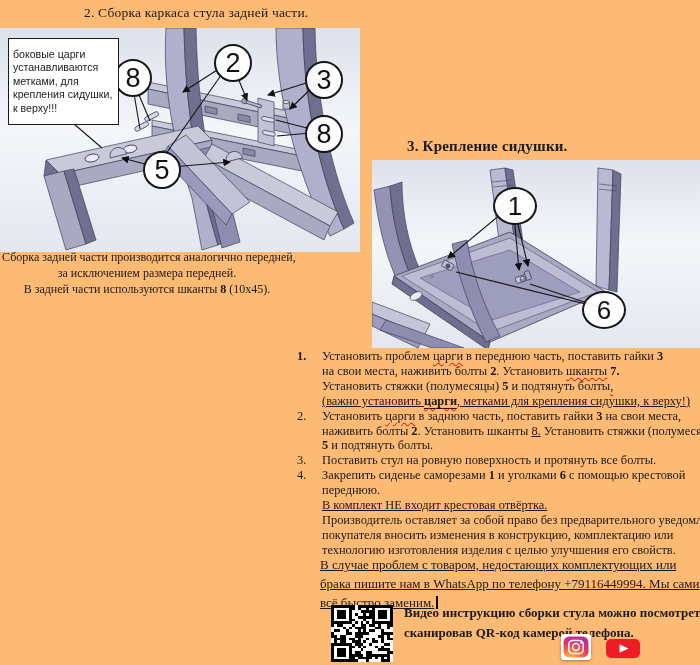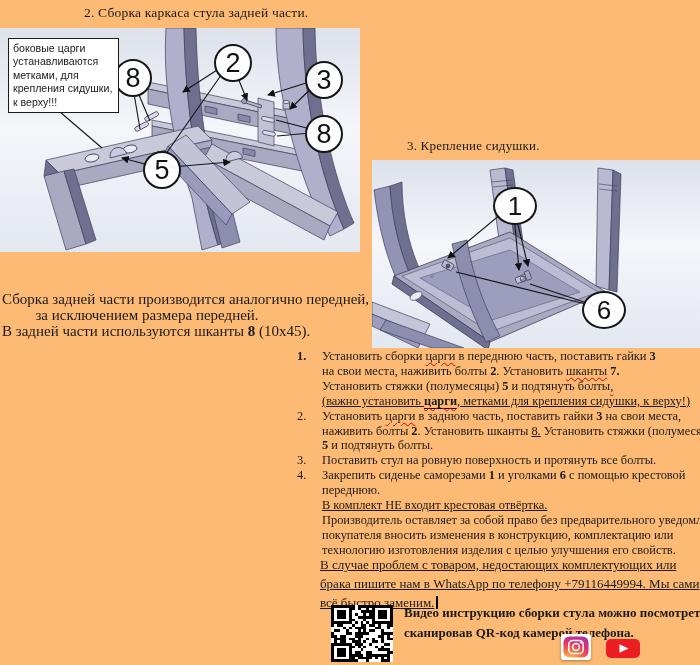--- a/index.html
+++ b/index.html
@@ -1,31 +1,31 @@
 <!DOCTYPE html>
 <html><head>
 <meta charset="utf-8">
 <style>
   html,body{margin:0;padding:0;background:#fff;}
   #page{position:relative;width:700px;height:665px;background:#fdba74;overflow:hidden;
         font-family:"Liberation Serif","DejaVu Serif",serif;color:#1a1a1a;}
   .abs{position:absolute;}
   .t1{left:84px;top:5px;font-size:13.5px;letter-spacing:.2px;}
-  .t2{left:407px;top:138px;font-size:13px;letter-spacing:.2px;}
-  .notebox{left:8px;top:38px;width:101px;padding:3px 4px;background:#fff;border:1.8px solid #1a1a1a;
+  .t2{left:407px;top:138px;font-size:15px;letter-spacing:.2px;font-weight:bold;}
+  .notebox{left:8px;top:38px;width:101px;padding:9px 4px;background:#fff;border:1.8px solid #1a1a1a;
            font-family:"Liberation Sans","DejaVu Sans",sans-serif;font-size:10.6px;line-height:13.4px;z-index:6;}
   .diagram{overflow:hidden;}
   .d1{left:0;top:28px;width:360px;height:224px;}
   .d2{left:372px;top:160px;width:328px;height:188px;}
   .callout{position:absolute;border:2px solid #161616;border-radius:50%;background:rgba(255,255,255,.96);
            display:flex;align-items:center;justify-content:center;z-index:5;
            font-family:"Liberation Sans","DejaVu Sans",sans-serif;color:#111;}
   .c38{width:34px;height:34px;font-size:27px;}
   .c42{width:40px;height:34px;font-size:26px;}
-  .caption{left:2px;top:249px;width:290px;text-align:center;font-size:15px;line-height:16.2px;margin-top:42px;}
+  .caption{left:2px;top:249px;width:290px;text-align:center;font-size:12px;line-height:16.2px;}
   .steps{left:297px;top:349px;font-size:12.4px;line-height:14.9px;}
   .step{display:flex;}
   .num{width:25px;flex:none;}
   .bnum{font-weight:bold;}
   .line{white-space:nowrap;}
   .b{font-weight:bold;}
   .bu{font-weight:normal;text-decoration:underline;}
   .sq{text-decoration-line:underline;text-decoration-style:wavy;text-decoration-color:#d40000;
       text-decoration-thickness:1px;text-underline-offset:2px;}
   .busq{font-weight:bold;border-bottom:1px solid #000;text-decoration-line:underline;
@@ -223,21 +223,21 @@
       </g>
     </svg>
     <div class="callout c42" style="left:121px;top:27px;">1</div>
     <div class="callout c42" style="left:210px;top:131px;">6</div>
   </div>
 
   <div class="abs steps">
     <div class="step">
       <span class="num bnum">1.</span>
       <div>
-        <div class="line"><span>Установить сборки </span><span class="sq">царги</span><span> в переднюю часть, поставить гайки </span><span class="b">3</span></div>
+        <div class="line"><span>Установить проблем </span><span class="sq">царги</span><span> в переднюю часть, поставить гайки </span><span class="b">3</span></div>
         <div class="line"><span>на свои места, наживить болты </span><span class="b">2</span><span>. Установить </span><span class="sq">шканты</span><span> </span><span class="b">7.</span></div>
         <div class="line"><span>Установить стяжки (полумесяцы) </span><span class="b">5</span><span> и подтянуть болты</span><span class="sq">,</span></div>
         <div class="line"><span class="bu">(важно установить </span><span class="busq">царги</span><span class="bu">, метками для крепления сидушки, к верху!)</span></div>
       </div>
     </div>
     <div class="step">
       <span class="num">2.</span>
       <div>
         <div class="line"><span>Установить </span><span class="sq">царги</span><span> в заднюю часть,  поставить гайки </span><span class="b">3</span><span> на свои места,</span></div>
         <div class="line"><span>наживить болты </span><span class="b">2</span><span>. Установить шканты </span><span class="bu">8.</span><span> Установить стяжки (полумесяцы)</span></div>

